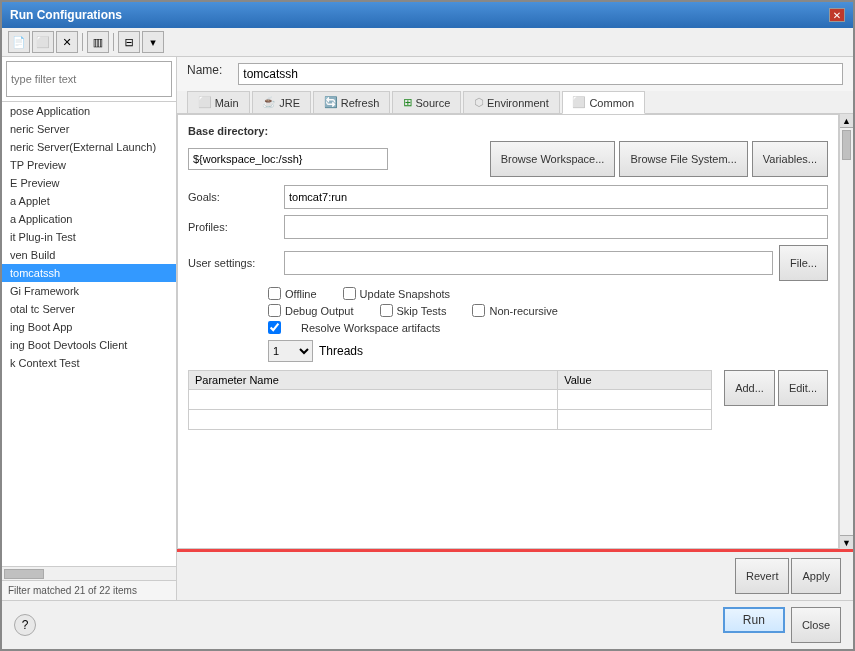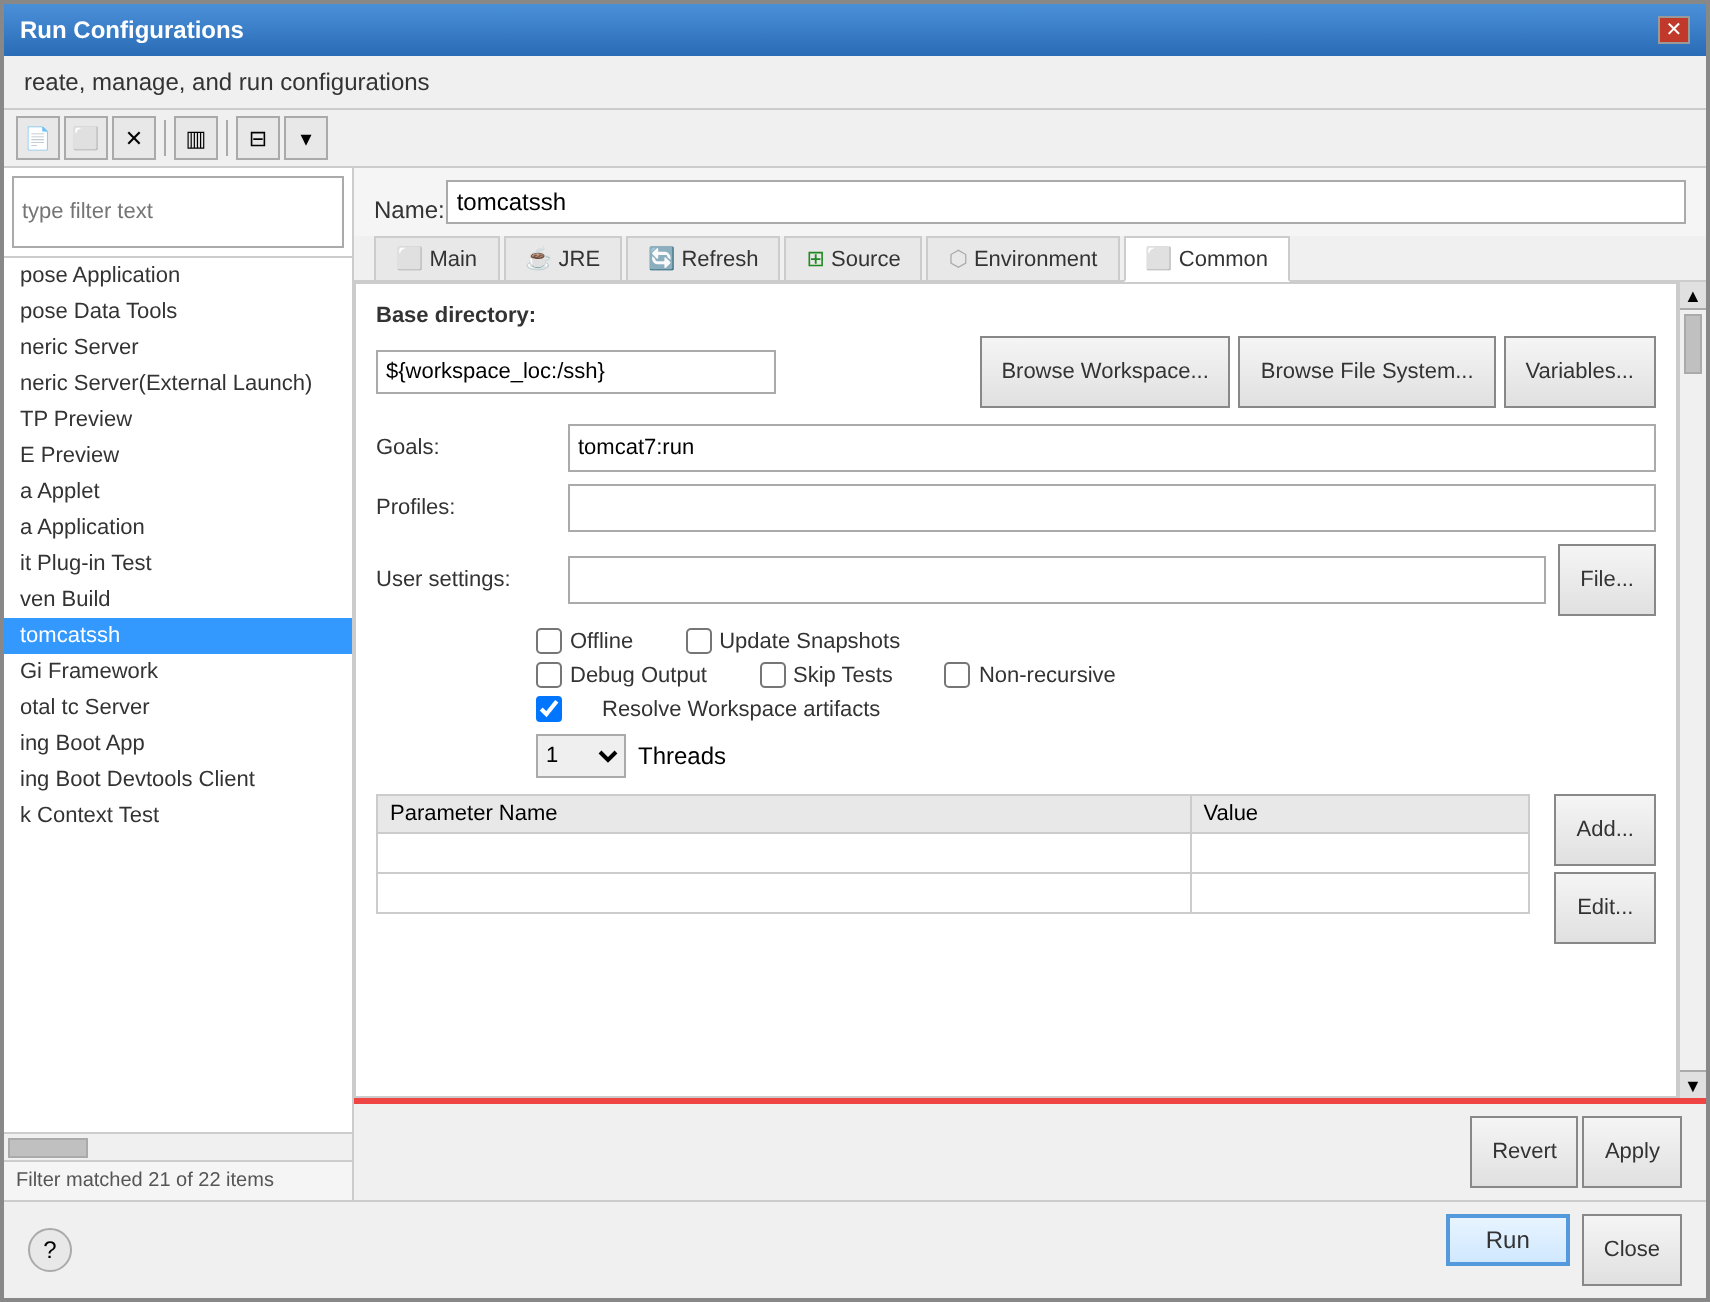--- a/index.html
+++ b/index.html
@@ -157,23 +157,23 @@
     }
     .main-panel {
       flex: 1;
       display: flex;
       flex-direction: column;
       background: #f5f5f5;
       overflow: hidden;
     }
     .name-row {
       display: flex;
-      align-items: flex-end;
+      align-items: flex-start;
       padding: 6px 10px;
-      gap: 1px;
+      gap: 16px;
       background: #f5f5f5;
       flex-shrink: 0;
     }
     .name-label {
       font-size: 12px;
       color: #333;
     }
     .name-input {
       flex: 1;
       height: 22px;
@@ -383,48 +383,40 @@
 
 <div class="window">
 
   <div class="title-bar">
     <span class="title-bar-text">Run Configurations</span>
     <div class="title-bar-controls">
       <div class="title-btn">✕</div>
     </div>
   </div>
 
-  <div class="subtitle-bar">
-    <span>reate, manage, and run configurations</span>
-    
-    <div style="position:relative;height:0;">
-      <div class="run-icon-btn"></div>
-    </div>
-  </div>
 
   <div class="toolbar">
     <button class="toolbar-btn" title="New">📄</button>
     <button class="toolbar-btn" title="Duplicate">⬜</button>
     <button class="toolbar-btn" title="Delete">✕</button>
     <div class="toolbar-separator"></div>
     <button class="toolbar-btn" title="Filter">▥</button>
     <div class="toolbar-separator"></div>
     <button class="toolbar-btn" title="Collapse">⊟</button>
     <button class="toolbar-btn" title="More">▾</button>
   </div>
 
   <div class="content">
 
     <div class="sidebar">
       <div class="filter-box">
         <input class="filter-input" type="text" placeholder="type filter text" style="">
       </div>
       <div class="sidebar-list">
         <div class="sidebar-item">pose Application</div>
-        <div class="sidebar-item">pose Data Tools</div>
         <div class="sidebar-item">neric Server</div>
         <div class="sidebar-item">neric Server(External Launch)</div>
         <div class="sidebar-item">TP Preview</div>
         <div class="sidebar-item">E Preview</div>
         <div class="sidebar-item">a Applet</div>
         <div class="sidebar-item">a Application</div>
         <div class="sidebar-item">it Plug-in Test</div>
         <div class="sidebar-item">ven Build</div>
         <div class="sidebar-item selected">tomcatssh</div>
         <div class="sidebar-item">Gi Framework</div>
@@ -557,21 +549,21 @@
                     <td>&nbsp;</td>
                     <td>&nbsp;</td>
                   </tr>
                   <tr>
                     <td>&nbsp;</td>
                     <td>&nbsp;</td>
                   </tr>
                 </tbody>
               </table>
             </div>
-            <div style="display:flex;flex-direction:column;gap:3px;margin-left:6px;">
+            <div style="display:flex;flex-direction:row;gap:3px;margin-left:6px;">
               <button class="btn">Add...</button>
               <button class="btn">Edit...</button>
             </div>
           </div>
         </div>
 
         <div class="scrollbar-v">
           <div style="height:14px;background:#e0e0e0;border-bottom:1px solid #aaa;display:flex;align-items:center;justify-content:center;font-size:9px;">▲</div>
           <div class="scrollbar-thumb"></div>
           <div style="flex:1;"></div>

